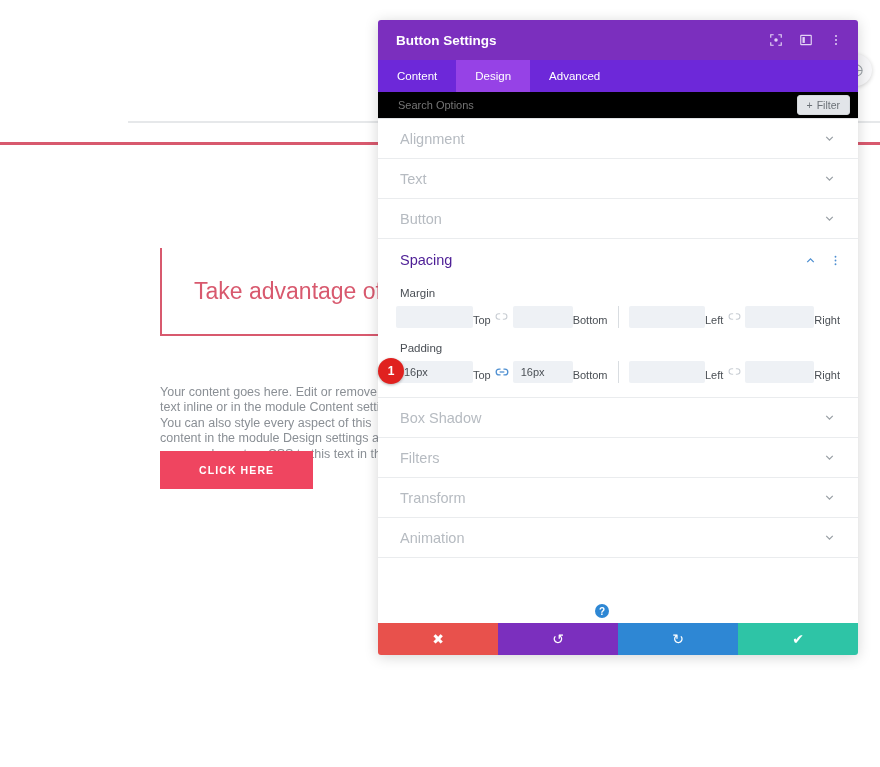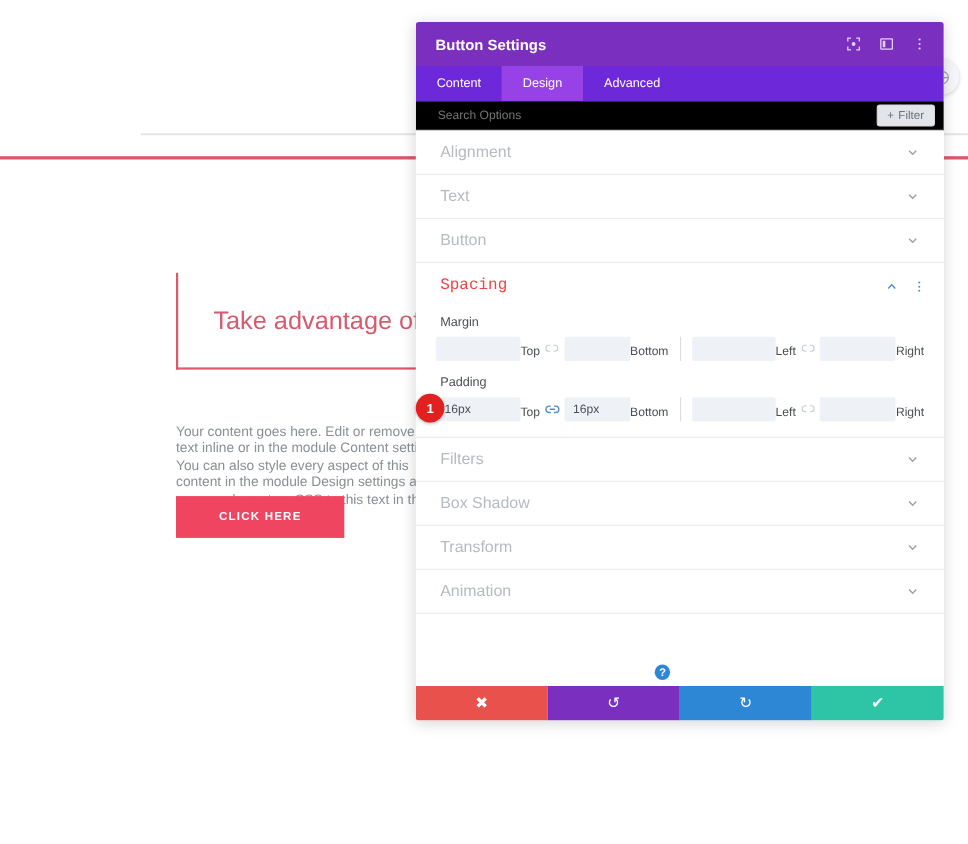--- a/index.html
+++ b/index.html
@@ -179,22 +179,21 @@
   
   .acc-open { border-bottom: 1px solid #eaecee; }
   .acc-open-head {
     height: 42px;
     display: flex; align-items: center;
     padding: 0 16px 0 22px;
   }
   .acc-open-title {
     flex: 1;
     font-size: 14.5px;
-    color: #ef4444;
-    font-family: Liberation Mono, monospace;
+    color: #4c1d95;
   }
   .acc-open-icons { display: flex; align-items: center; gap: 12px; }
   .acc-open-icon { color: #4e8fd1; display: flex; align-items: center; cursor: pointer; }
 
   .acc-body { padding: 0 18px 14px 18px; }
 
   .field-label {
     font-size: 11.5px;
     color: #4a4f55;
     margin: 6px 0 7px 4px;
@@ -492,30 +491,30 @@
               <input class="spacing-input" type="text" value="" style="">
               <span class="spacing-caption">Right</span>
             </div>
           </div>
         </div>
 
       </div>
     </div>
 
     <div class="acc-row">
+      <span class="acc-title">Box Shadow</span>
+      <span class="acc-chevron">
+        <svg width="13" height="13" viewBox="0 0 24 24" fill="none" stroke="currentColor" stroke-width="2.4">
+            <path d="M6 9l6 6 6-6"></path>
+          </svg>
+      </span>
+    </div>
+
+    <div class="acc-row">
       <span class="acc-title">Filters</span>
-      <span class="acc-chevron">
-        <svg width="13" height="13" viewBox="0 0 24 24" fill="none" stroke="currentColor" stroke-width="2.4">
-            <path d="M6 9l6 6 6-6"></path>
-          </svg>
-      </span>
-    </div>
-
-    <div class="acc-row">
-      <span class="acc-title">Box Shadow</span>
       <span class="acc-chevron">
         <svg width="13" height="13" viewBox="0 0 24 24" fill="none" stroke="currentColor" stroke-width="2.4">
             <path d="M6 9l6 6 6-6"></path>
           </svg>
       </span>
     </div>
 
     <div class="acc-row">
       <span class="acc-title">Transform</span>
       <span class="acc-chevron">

